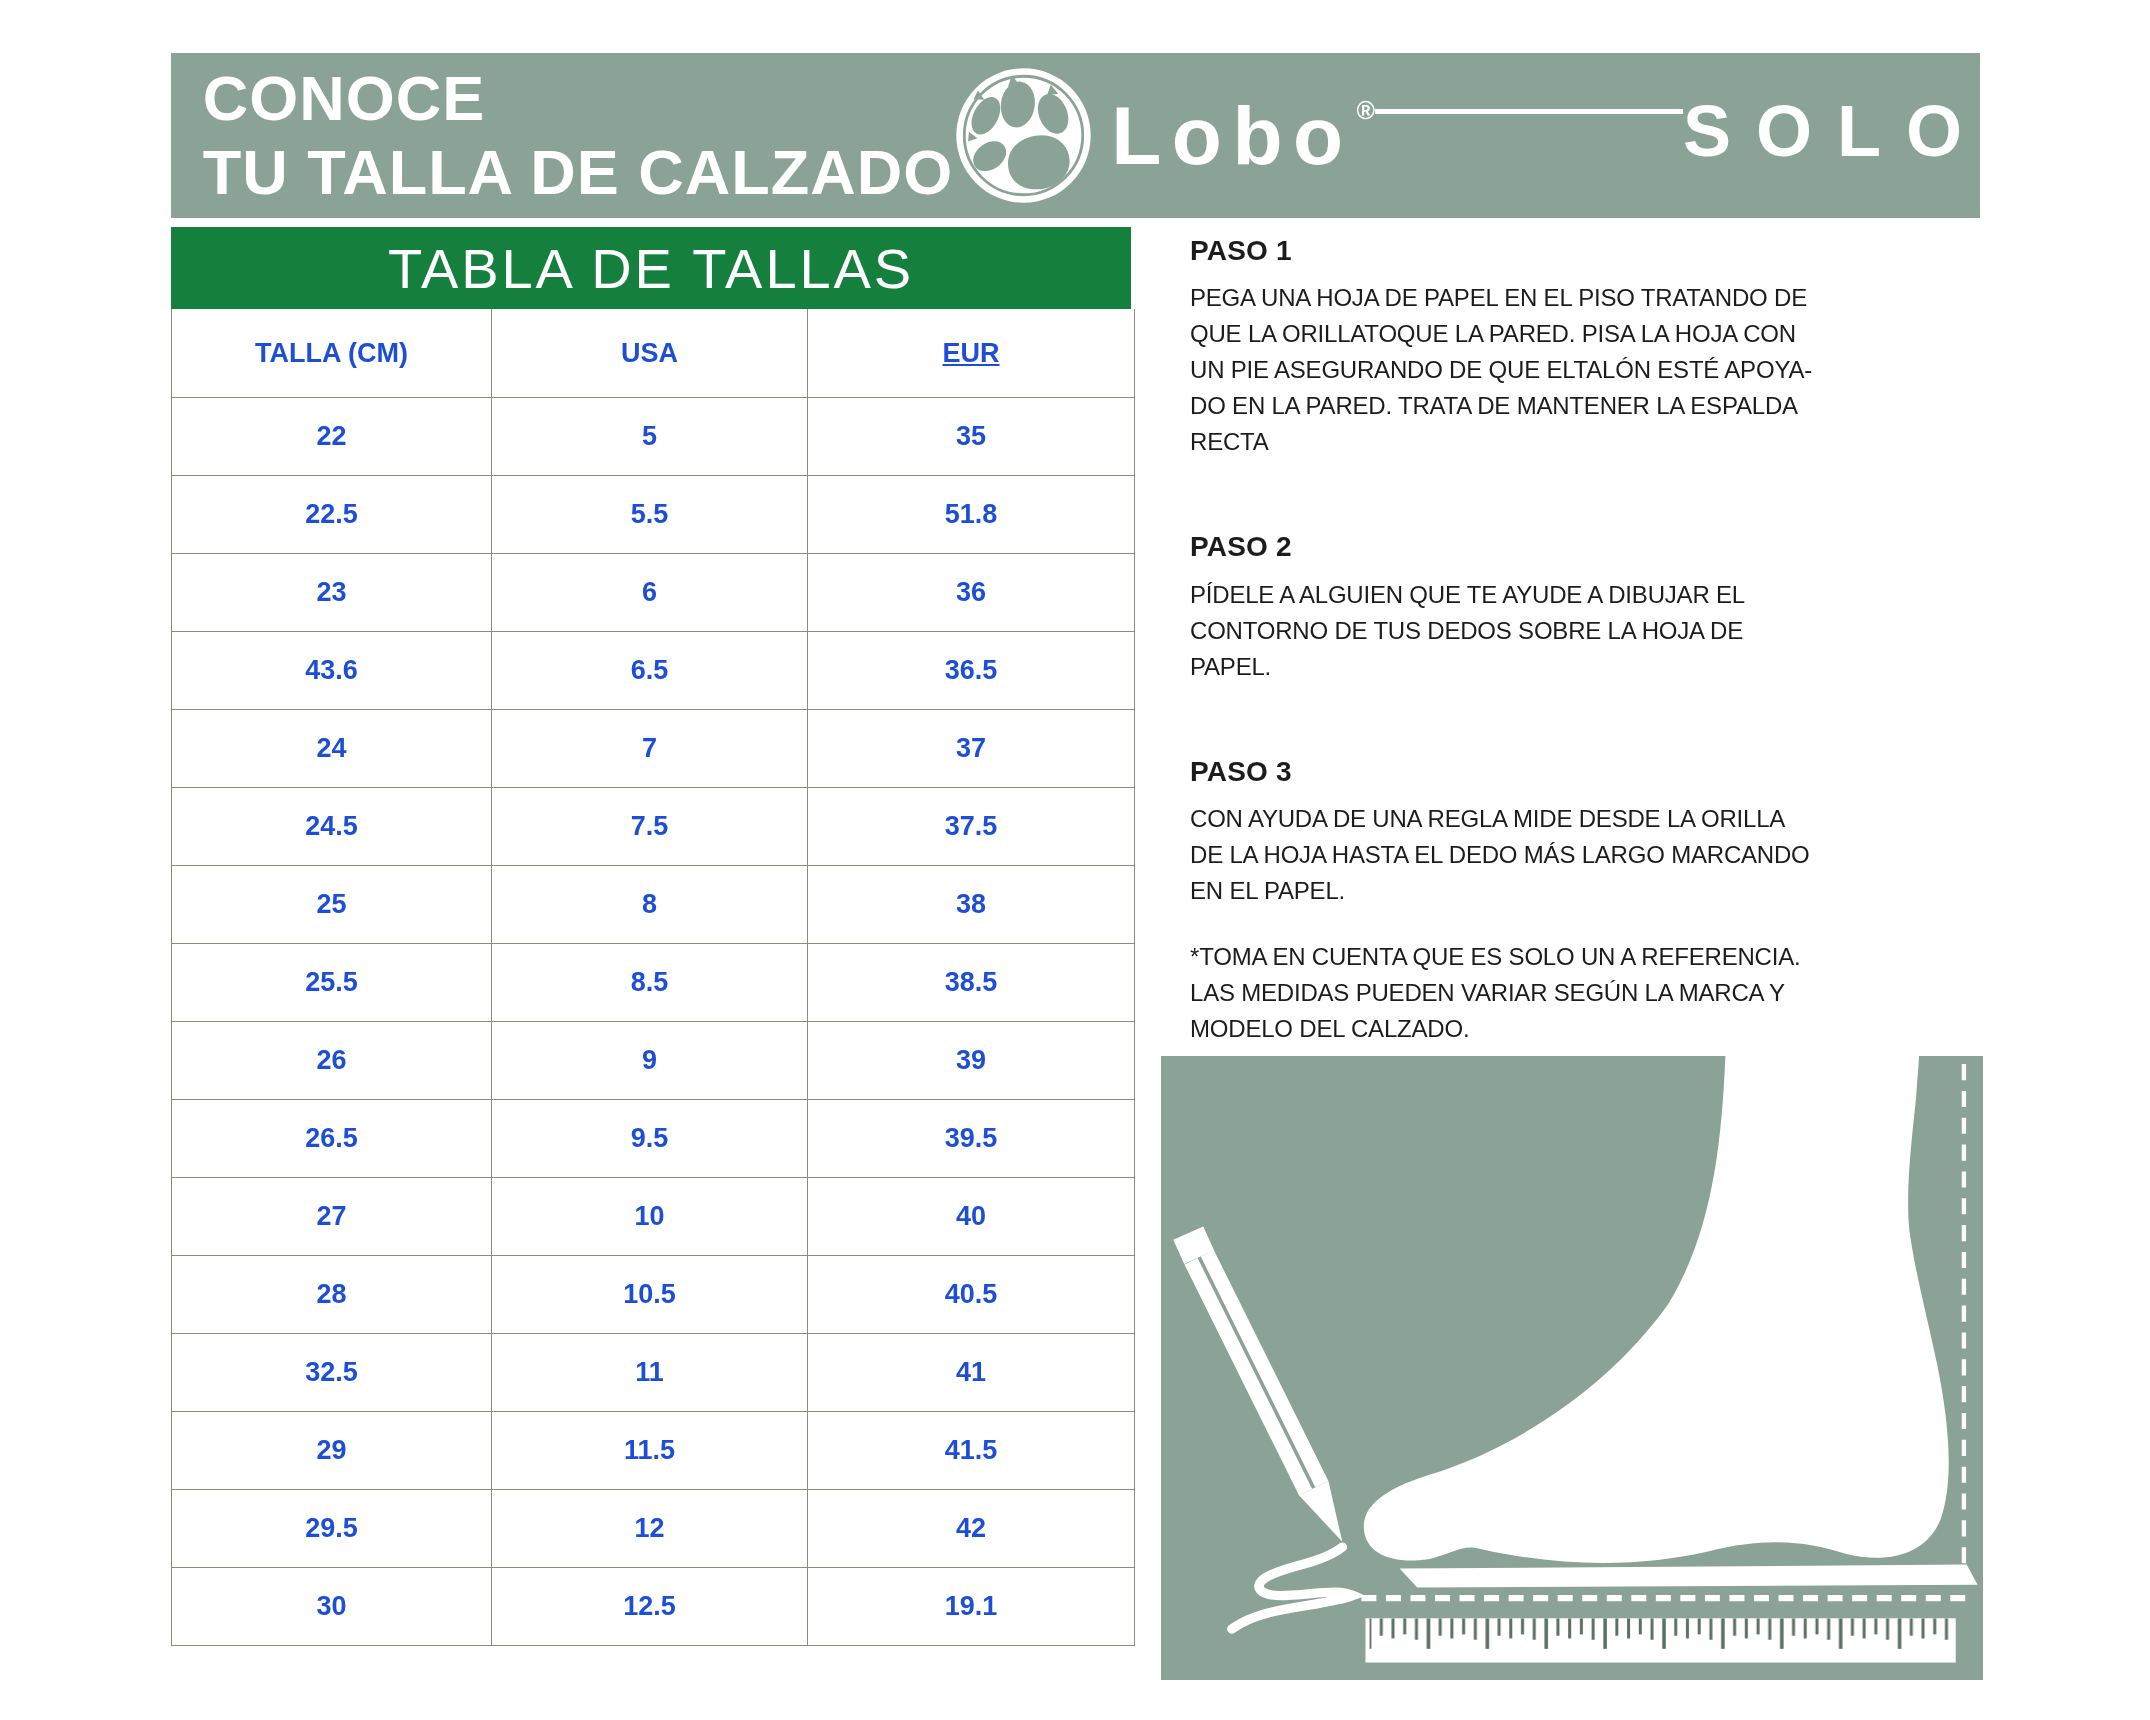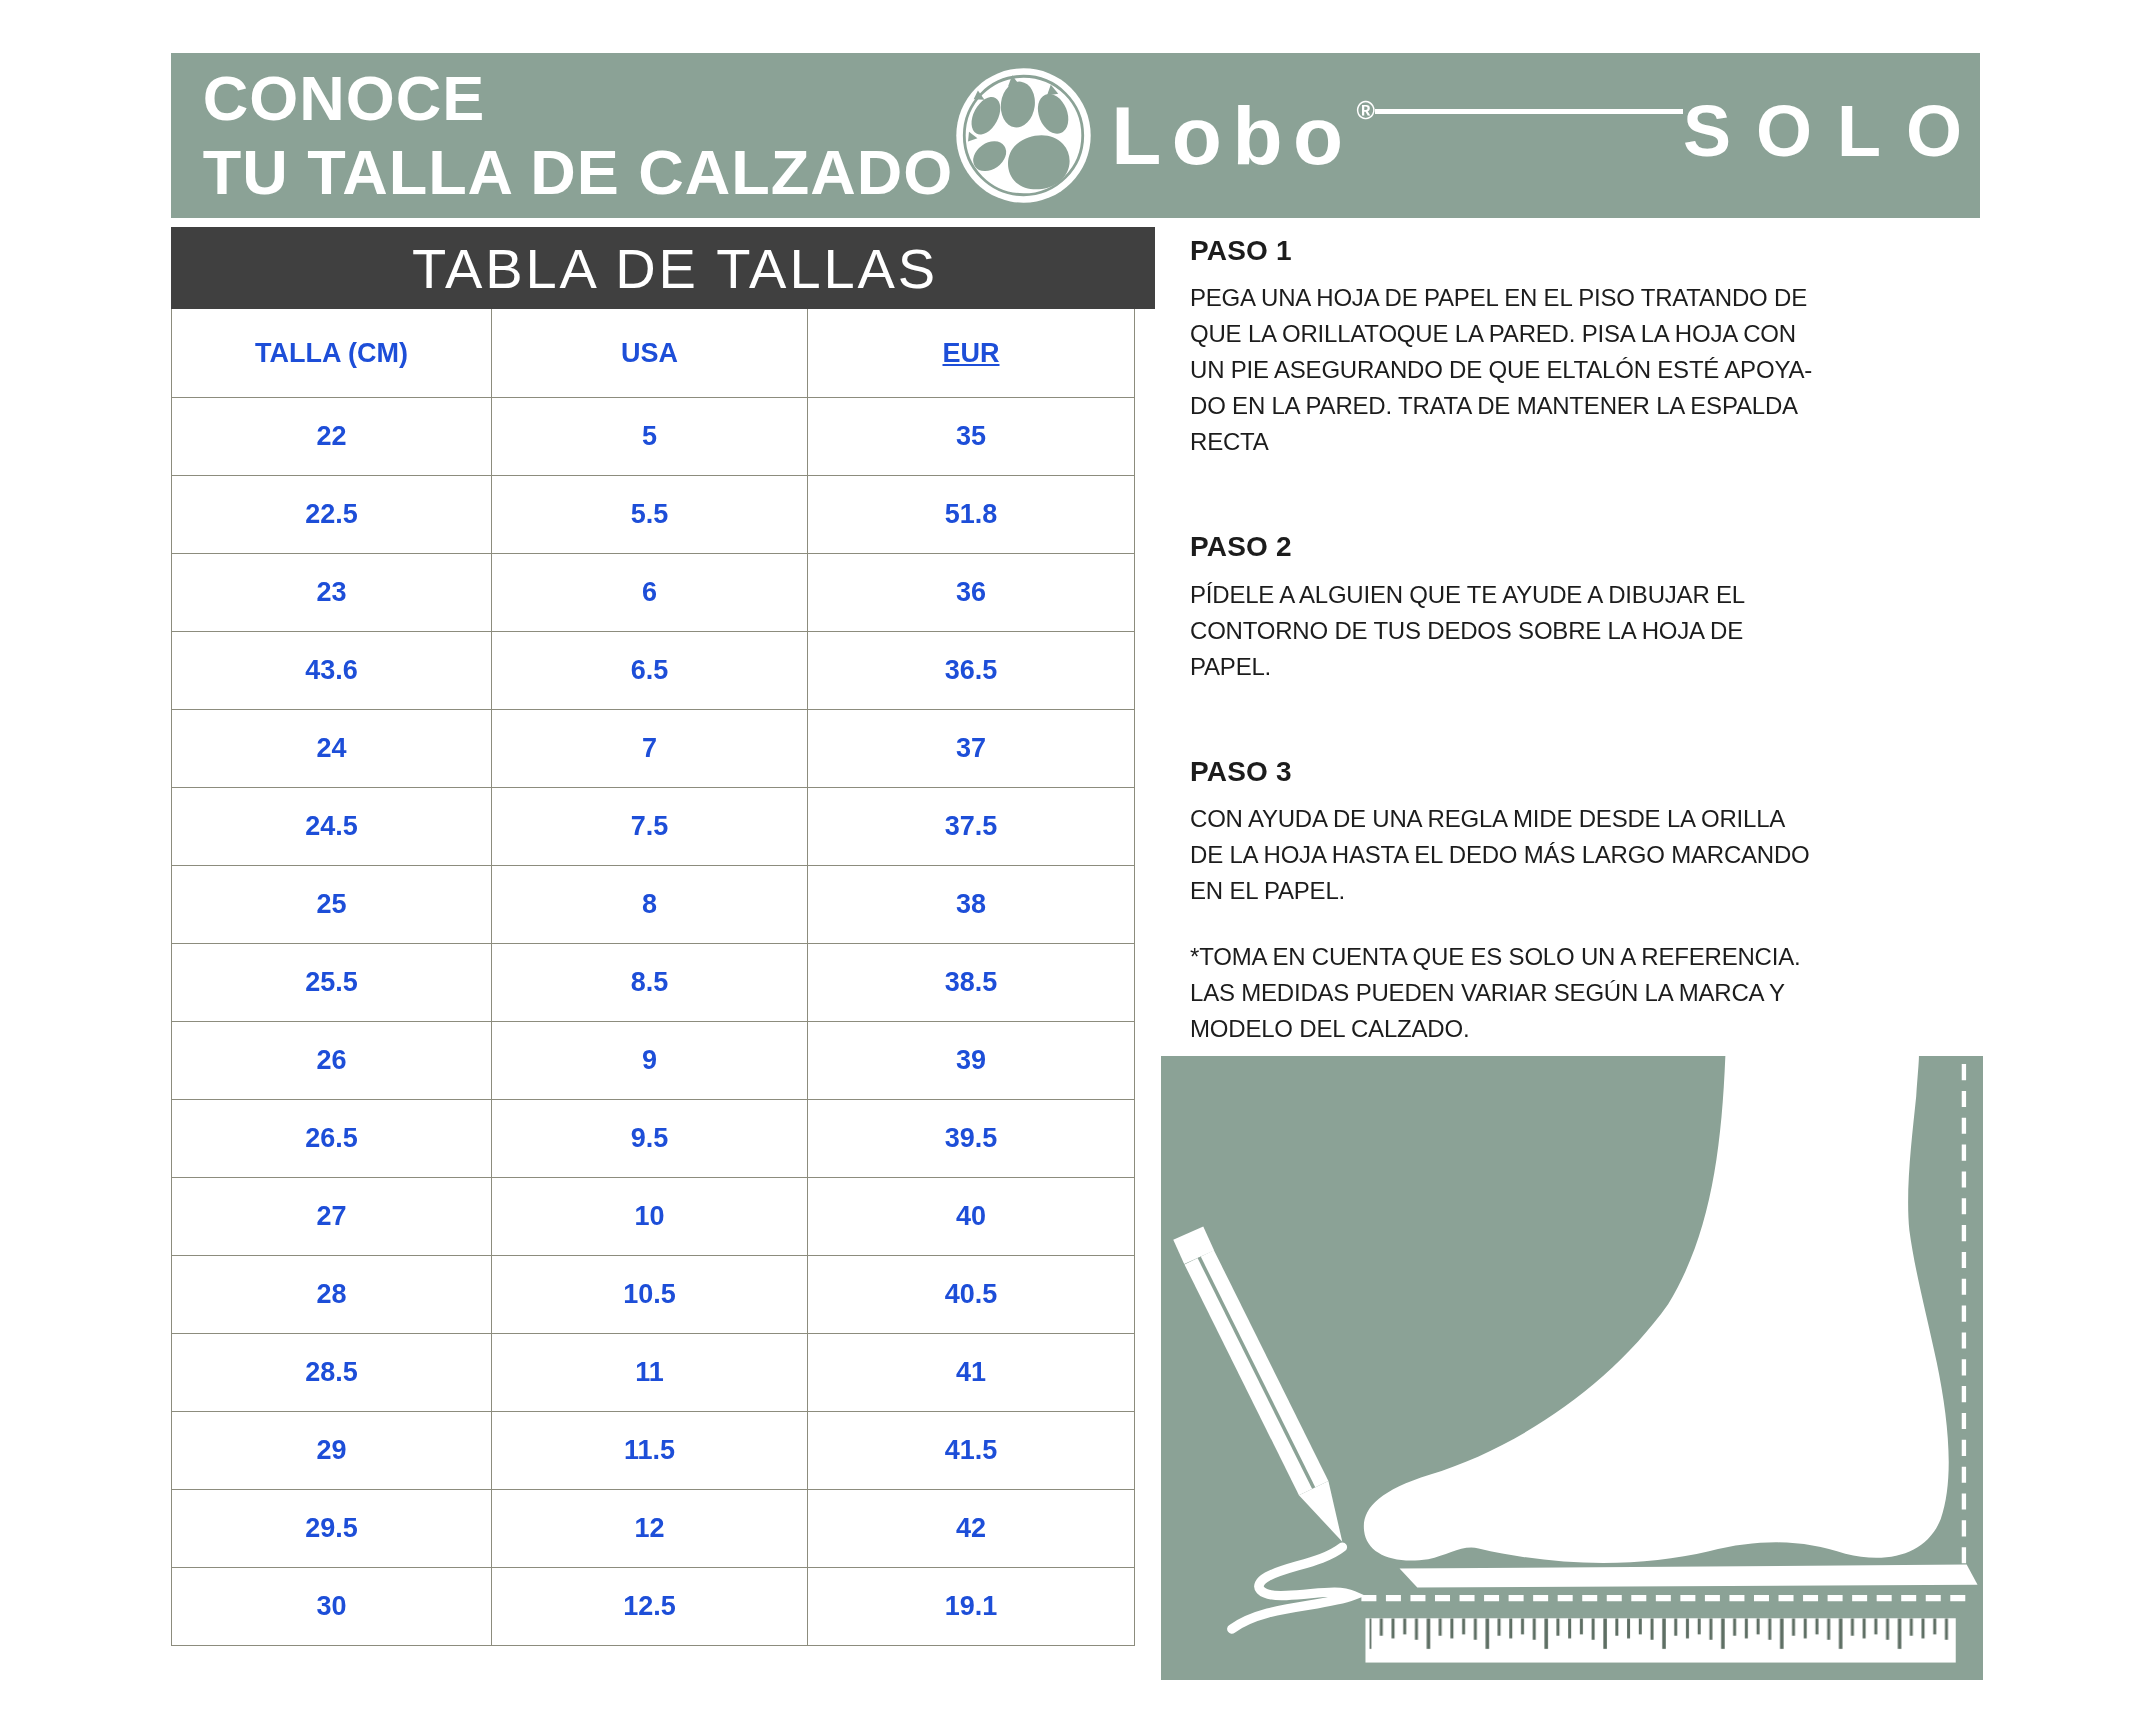--- a/index.html
+++ b/index.html
@@ -14,23 +14,23 @@
   .logo{display:flex;align-items:center;gap:17px;padding-right:16.2px;}
   .logo svg{display:block;}
   .logo-text{display:flex;align-items:flex-start;color:#ffffff;}
   .logo-top{display:flex;align-items:flex-start;font-weight:bold;font-size:82px;
             line-height:0.95;letter-spacing:10.5px;}
   .logo-reg{font-size:25px;letter-spacing:0;line-height:1;margin-left:2.9px;margin-top:1.9px;}
   .logo-divider{width:308px;height:5.3px;background:#ffffff;margin:12.4px 0 10.5px 0;}
   .logo-bottom{font-weight:bold;font-size:72px;line-height:0.95;letter-spacing:25px;margin-right:-25px;}
 
   
-  .tabla-band{position:absolute;left:171px;top:227px;width:960px;height:82px;background:#404040;
+  .tabla-band{position:absolute;left:171px;top:227px;width:960px;height:82px;background:#15803d;
               display:flex;align-items:center;justify-content:center;color:#ffffff;
-              font-size:56px;font-weight:normal;letter-spacing:2.9px;padding-left:24px;}
+              font-size:56px;font-weight:normal;letter-spacing:2.9px;}
 
   
   .size-table{position:absolute;left:171px;top:309px;width:960px;border-collapse:collapse;
               table-layout:fixed;}
   .size-table th,.size-table td{border:1.4px solid #8c8c7d;text-align:center;vertical-align:middle;
               color:#1d4ed8;font-weight:bold;font-size:27px;padding:0;background:#ffffff;}
   .size-table thead th{height:88px;border-top:none;}
   .size-table tbody td{height:77px;}
   .col-cm{width:319px;} .col-usa{width:315px;} .col-eur{width:326px;text-decoration:underline;}
 
@@ -151,21 +151,21 @@
         <td>27</td>
         <td>10</td>
         <td>40</td>
       </tr>
       <tr>
         <td>28</td>
         <td>10.5</td>
         <td>40.5</td>
       </tr>
       <tr>
-        <td>28.5</td>
+        <td>32.5</td>
         <td>11</td>
         <td>41</td>
       </tr>
       <tr>
         <td>29</td>
         <td>11.5</td>
         <td>41.5</td>
       </tr>
       <tr>
         <td>29.5</td>

